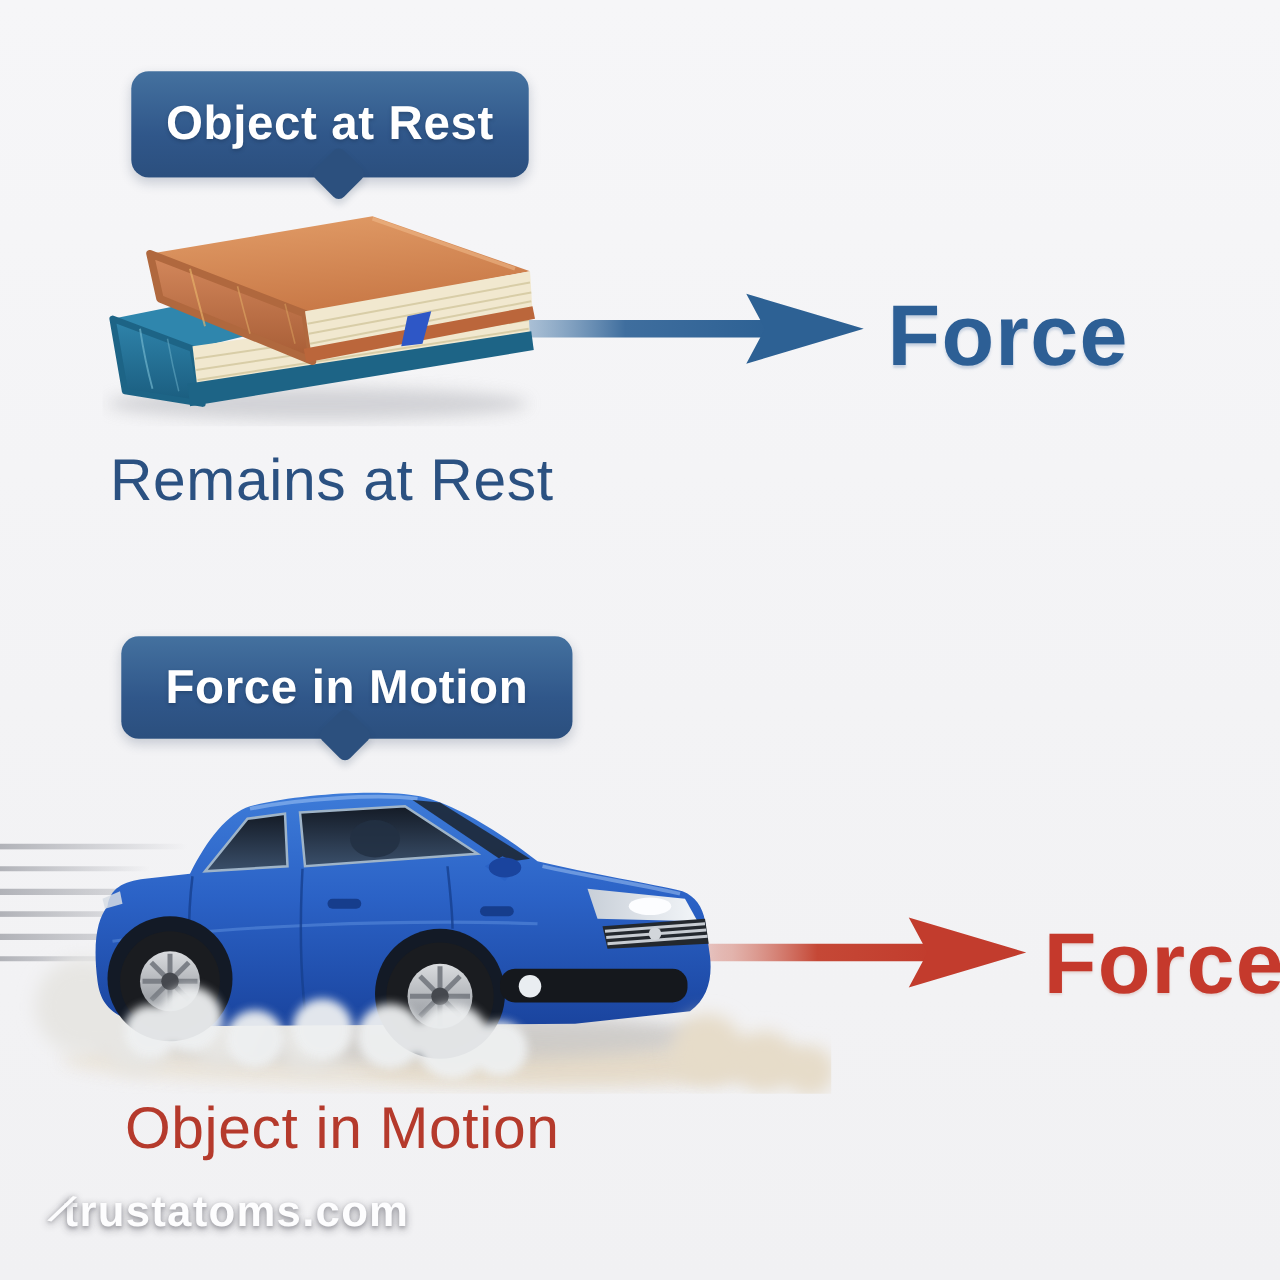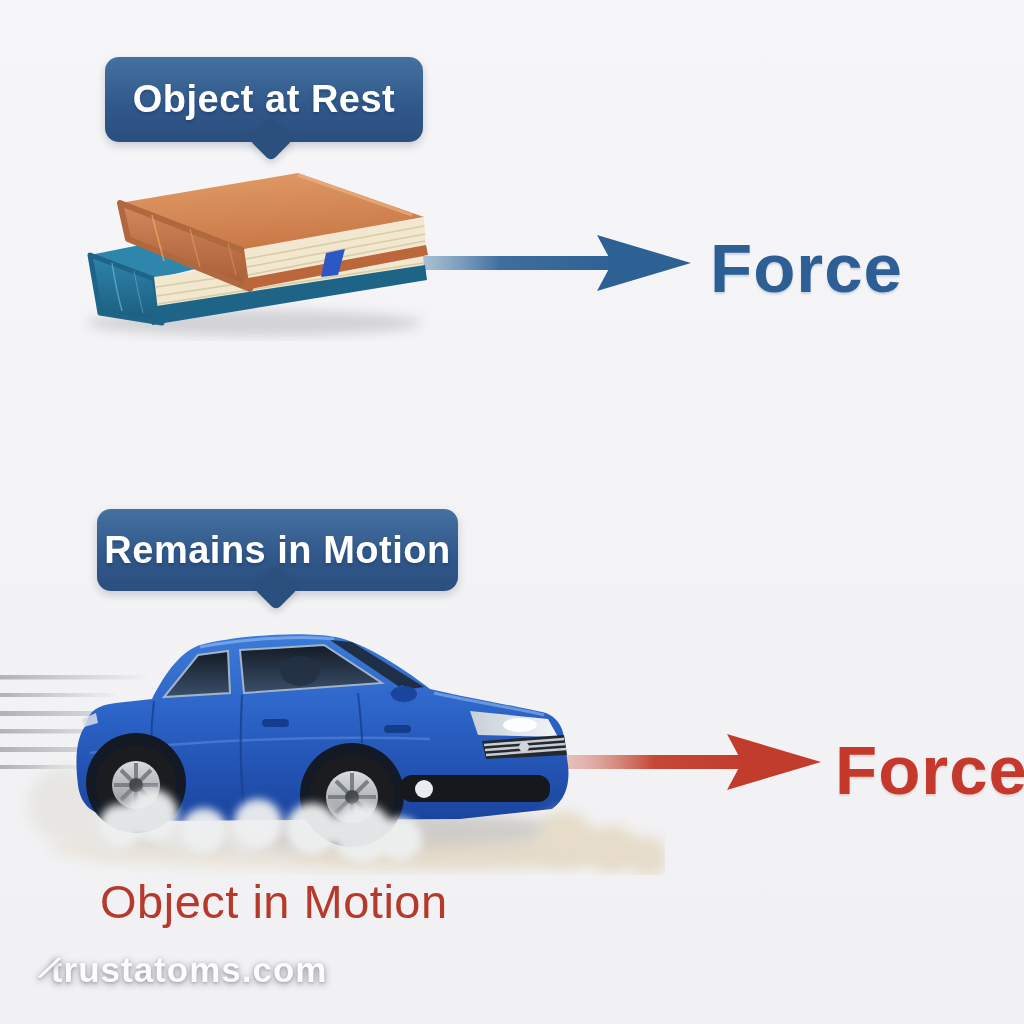--- a/index.html
+++ b/index.html
@@ -114,24 +114,25 @@
       </g>
       <polygon points="161,116 344,82 346,92 163,127" fill="#bb663b"></polygon>
       <polygon points="244,90 263,86 256,112 239,114" fill="#2e57c6"></polygon>
       <path d="M70,52 q6,24 12,46" stroke="#e8b36a" stroke-width="1.6" fill="none" opacity="0.65"></path>
       <path d="M108,66 q5,20 10,38" stroke="#e8b36a" stroke-width="1.3" fill="none" opacity="0.5"></path>
       <path d="M146,80 q4,16 8,32" stroke="#e8b36a" stroke-width="1.2" fill="none" opacity="0.4"></path>
     </g>
   </svg>
 
   <div class="force-label force-blue">Force</div>
+  <div class="caption caption-rest">Remains at Rest</div>
 
   <div class="bubble bubble-motion">
     <span class="tail"></span>
-    <span class="label">Remains in Motion</span>
+    <span class="label">Force in Motion</span>
   </div>
 
   <svg class="abs z1" style="left:540px;top:733px" width="285" height="58" viewBox="0 0 285 58">
     <defs>
       <linearGradient id="redShaft" x1="0" y1="0" x2="1" y2="0">
         <stop offset="0" stop-color="#c23c2d" stop-opacity="0"></stop>
         <stop offset="0.22" stop-color="#d88a7d" stop-opacity="0.6"></stop>
         <stop offset="0.55" stop-color="#c54836" stop-opacity="1"></stop>
         <stop offset="1" stop-color="#c23c2d"></stop>
       </linearGradient>

